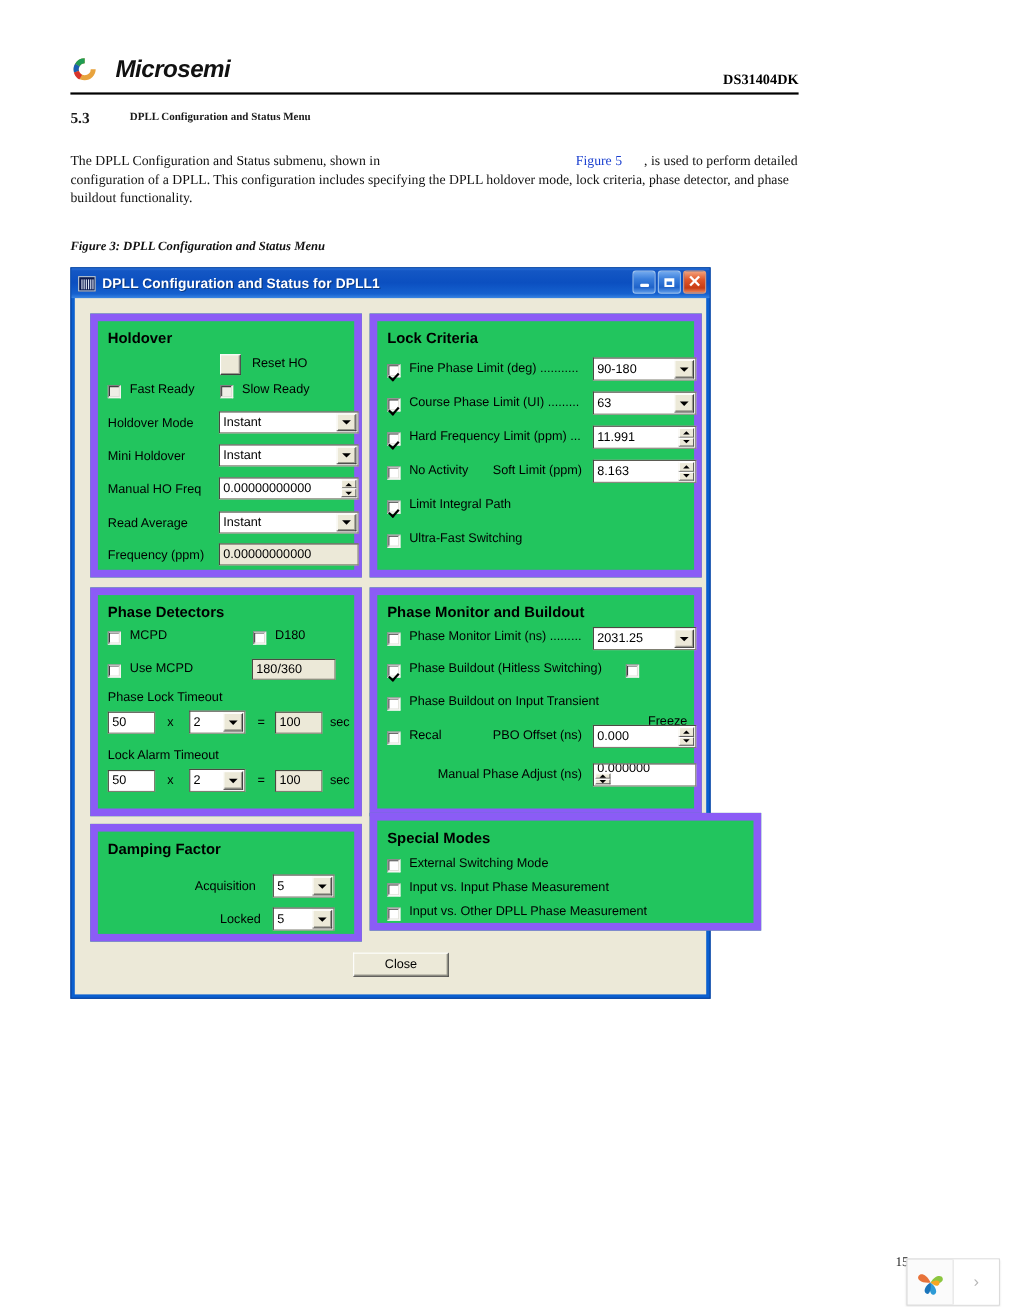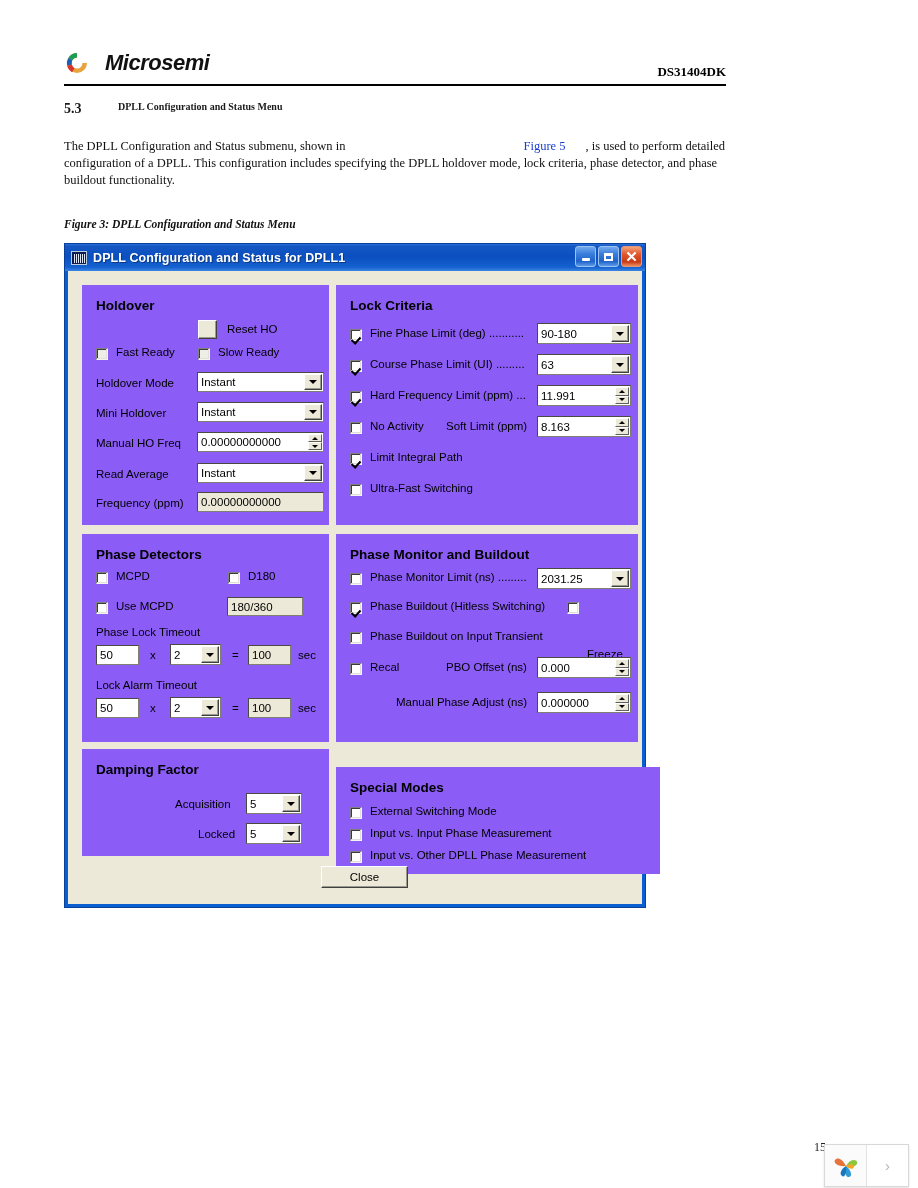--- a/index.html
+++ b/index.html
@@ -53,21 +53,21 @@
   .wb.blue{background:linear-gradient(180deg,#72a9ee 0%,#3b7fdc 35%,#1f63ca 75%,#5c9ae8 100%);}
   .wb.red{background:linear-gradient(180deg,#f3a07a 0%,#e2572a 38%,#c83b14 78%,#ee8a5e 100%);
           border-color:#e09a7a;}
   .wb .min{width:8px;height:3px;background:#fff;margin-top:6px;border-radius:1px;}
   .wb .max{width:9px;height:8px;border:2px solid #fff;border-top-width:3px;box-sizing:border-box;}
   .wb .cls{color:#fff;font-size:15px;font-weight:bold;line-height:13px;font-family:"Liberation Sans",sans-serif;}
 
   #dlg-body{position:absolute;left:3px;top:27px;right:3px;bottom:3px;background:#ece9d8;}
 
   
-  .group{position:absolute;background:#8b5cf6;border:5px solid #8b5cf6;box-sizing:border-box;}
+  .group{position:absolute;background:#22c55e;border:7px solid #8b5cf6;box-sizing:border-box;}
   .grp-title{position:absolute;font-size:13.5px;font-weight:bold;color:#000;}
 
   
   .lbl{position:absolute;font-size:11.5px;color:#000;white-space:nowrap;}
 
   .cb{position:absolute;width:12px;height:12px;background:#fff;box-sizing:border-box;
       border-top:1px solid #808080;border-left:1px solid #808080;
       border-right:1px solid #f4f4f0;border-bottom:1px solid #f4f4f0;
       box-shadow:inset -1px -1px 0 #dfdfd8, inset 1px 1px 0 #3c3c3c;}
   .cb.checked::after{content:"";position:absolute;left:2px;top:5px;width:4px;height:7px;
@@ -327,21 +327,21 @@
       <div class="lbl" style="left:105px;top:122px;">PBO Offset (ns)</div>
       <div class="spin" style="left:196px;top:118px;width:94px;height:21px;">
         <span class="sval">0.000</span>
         <span class="sbtns">
           <span class="sb up"></span>
           <span class="sb dn"></span>
         </span>
       </div>
 
       <div class="lbl" style="left:55px;top:157px;">Manual Phase Adjust (ns)</div>
-      <div class="spin" style="left:196px;top:153px;width:94px;height:21px;">
+      <div class="spin" style="left:196px;top:153px;width:94px;height:21px;flex-direction:column;">
         <span class="sval">0.000000</span>
         <span class="sbtns">
           <span class="sb up"></span>
           <span class="sb dn"></span>
         </span>
       </div>
     </div>
 
     <div class="group" style="left:14px;top:478px;width:247px;height:107px;">
       <div class="grp-title" style="left:9px;top:8px;">Damping Factor</div>
@@ -352,21 +352,21 @@
         <span class="carrow"></span>
       </div>
 
       <div class="lbl" style="left:111px;top:74px;">Locked</div>
       <div class="combo" style="left:159px;top:69px;width:56px;height:21px;">
         <span class="cval">5</span>
         <span class="carrow"></span>
       </div>
     </div>
 
-    <div class="group" style="left:268px;top:496px;width:324px;height:107px;">
+    <div class="group" style="left:268px;top:468px;width:356px;height:107px;">
       <div class="grp-title" style="left:9px;top:8px;">Special Modes</div>
 
       <div class="cb" style="left:9px;top:35px;"></div>
       <div class="lbl" style="left:29px;top:33px;">External Switching Mode</div>
 
       <div class="cb" style="left:9px;top:57px;"></div>
       <div class="lbl" style="left:29px;top:55px;">Input vs. Input Phase Measurement</div>
 
       <div class="cb" style="left:9px;top:79px;"></div>
       <div class="lbl" style="left:29px;top:77px;">Input vs. Other DPLL Phase Measurement</div>

